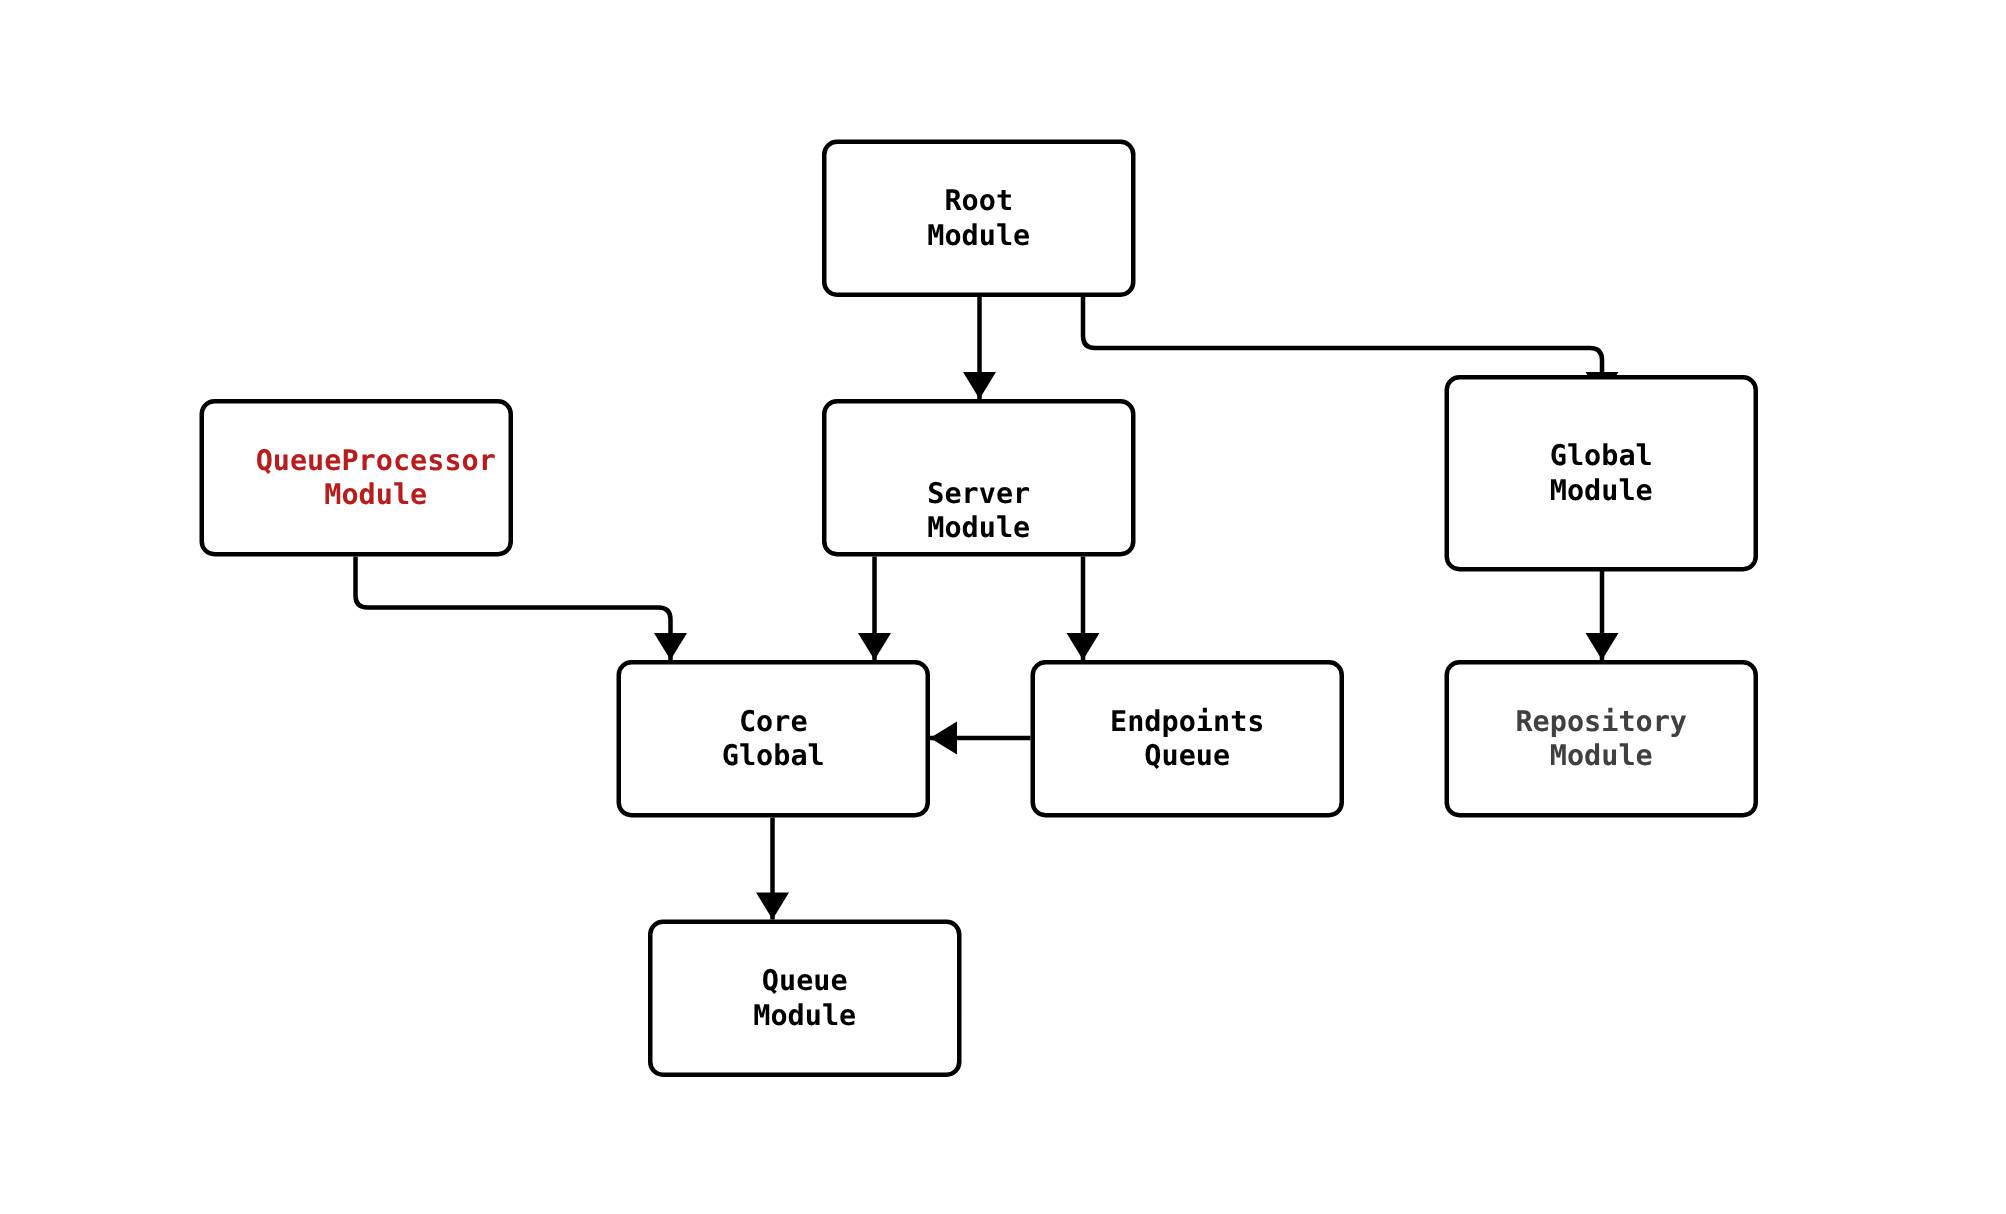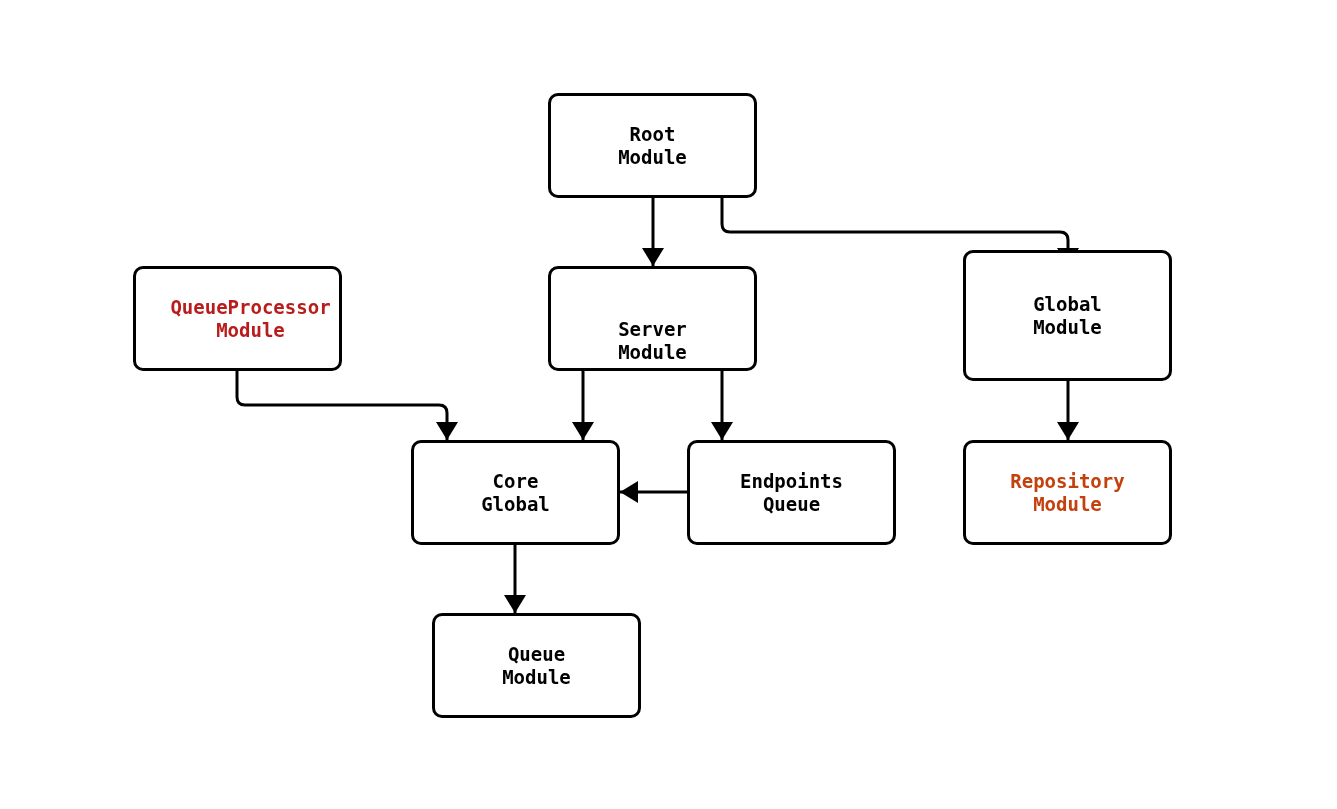--- a/index.html
+++ b/index.html
@@ -92,21 +92,21 @@
       </div>
       <div class="node" style="left: 411px; top: 440px; width: 209px; height: 105px; background: rgb(255, 255, 255); border-color: rgb(0, 0, 0);">
         <span class="node-label" style="color: rgb(0, 0, 0);">Core
 Global</span>
       </div>
       <div class="node" style="left: 687px; top: 440px; width: 209px; height: 105px; background: rgb(255, 255, 255); border-color: rgb(0, 0, 0);">
         <span class="node-label" style="color: rgb(0, 0, 0);">Endpoints
 Queue</span>
       </div>
       <div class="node" style="left: 963px; top: 440px; width: 209px; height: 105px; background: rgb(255, 255, 255); border-color: rgb(0, 0, 0);">
-        <span class="node-label" style="color: #c2410c;">Repository
+        <span class="node-label" style="color: #404040;">Repository
 Module</span>
       </div>
       <div class="node" style="left: 432px; top: 613px; width: 209px; height: 105px; background: rgb(255, 255, 255); border-color: rgb(0, 0, 0);">
         <span class="node-label" style="color: rgb(0, 0, 0);">Queue
 Module</span>
       </div>
     </div>
 </div>
 
 </body></html>

